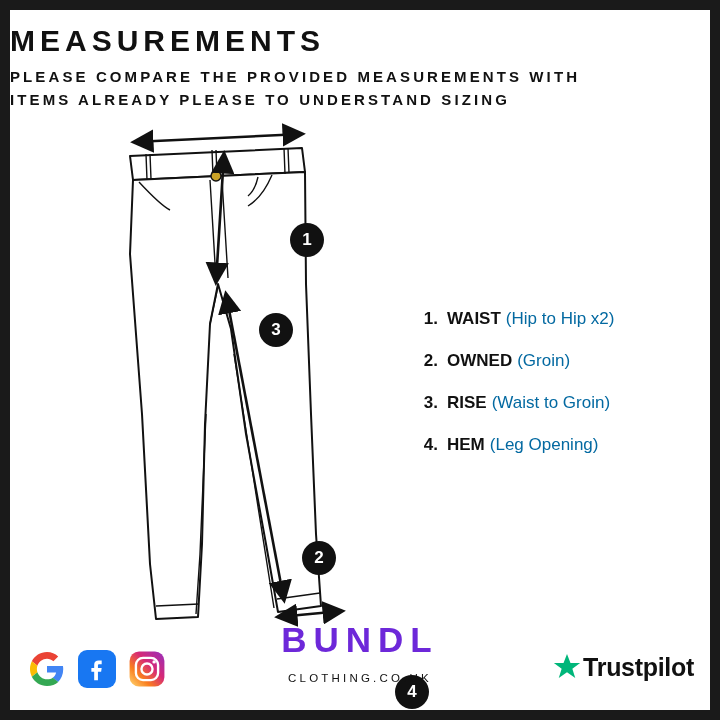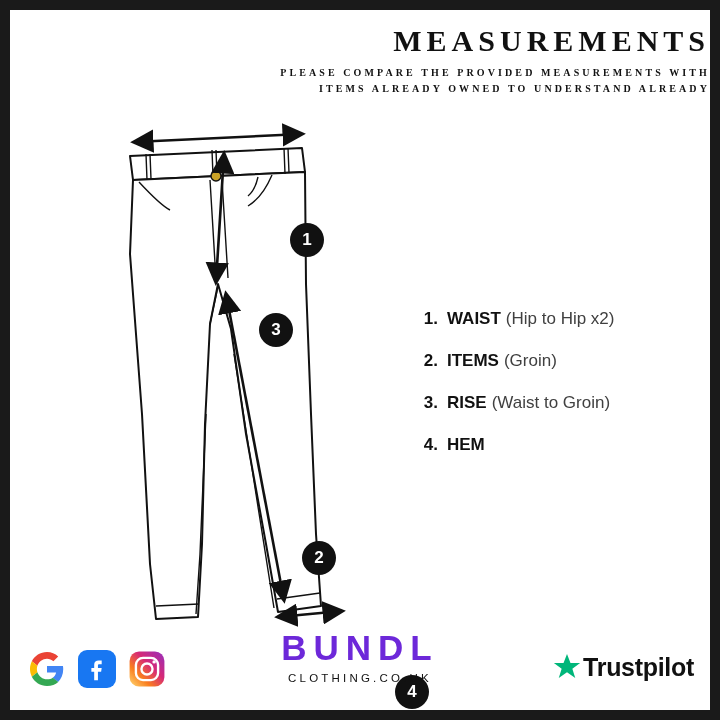--- a/index.html
+++ b/index.html
@@ -15,33 +15,32 @@
     inset: 0;
     background: #ffffff;
     border: 10px solid #1a1a1a;
   }
   
   .header {
     position: absolute;
     top: 14px;
     left: 0;
     width: 100%;
-    text-align: right;
-    font-family: Liberation Serif, serif;
+    text-align: left;
   }
   .title {
     font-size: 30px;
     font-weight: bold;
     letter-spacing: 5px;
     color: #111;
     line-height: 1.1;
   }
   .subtitle {
     margin-top: 8px;
-    font-size: 10px;
+    font-size: 15px;
     font-weight: bold;
     letter-spacing: 3.1px;
     color: #111;
     line-height: 1.55;
   }
   
   .diagram {
     position: absolute;
     left: 96px;
     top: 104px;
@@ -93,21 +92,21 @@
   .legend-term {
     font-size: 17px;
     font-weight: bold;
     color: #111;
     margin-right: 5px;
     white-space: nowrap;
     margin-top: 13px;
   }
   .legend-detail {
     font-size: 17px;
-    color: #404040;
+    color: #0369a1;
     white-space: nowrap;
   }
 
   
   .footer {
     position: absolute;
     left: 0;
     bottom: 8px;
     width: 100%;
     height: 90px;
@@ -136,21 +135,21 @@
     text-align: center;
   }
   .brand-name {
     font-size: 35px;
     font-weight: bold;
     letter-spacing: 7px;
     color: #6d28d9;
     line-height: 1;
   }
   .brand-sub {
-    margin-top: 7px;
+    margin-top: 15px;
     font-size: 11.5px;
     letter-spacing: 3.2px;
     color: #111;
   }
   .trustpilot {
     position: absolute;
     right: 16px;
     bottom: 20px;
     display: flex;
     align-items: center;
@@ -165,21 +164,21 @@
 </style>
 </head>
 <body>
 
 <div id="page">
 
   <div class="header">
     <div class="title">MEASUREMENTS</div>
     <div class="subtitle">
       <div>PLEASE COMPARE THE PROVIDED MEASUREMENTS WITH</div>
-      <div>ITEMS ALREADY OWNED TO UNDERSTAND ALREADY</div>
+      <div>ITEMS ALREADY PLEASE TO UNDERSTAND SIZING</div>
     </div>
   </div>
 
   <div class="diagram">
     <svg width="290" height="520" viewBox="0 0 290 520">
       <g fill="#ffffff" stroke="#111111" stroke-width="2" stroke-linejoin="round">
 
         <path d="M24 42 L196 34 L199 58 L27 66 Z"></path>
 
         <path d="M27 66
@@ -254,31 +253,32 @@
   </div>
 
   <div class="legend">
     <div class="legend-row">
       <span class="legend-num">1.</span>
       <span class="legend-term">WAIST</span>
       <span class="legend-detail">(Hip to Hip x2)</span>
     </div>
     <div class="legend-row">
       <span class="legend-num">2.</span>
-      <span class="legend-term">ITEMS</span>
+      <span class="legend-term">OWNED</span>
       <span class="legend-detail">(Groin)</span>
     </div>
     <div class="legend-row">
       <span class="legend-num">3.</span>
       <span class="legend-term">RISE</span>
       <span class="legend-detail">(Waist to Groin)</span>
     </div>
     <div class="legend-row">
       <span class="legend-num">4.</span>
       <span class="legend-term">HEM</span>
+      <span class="legend-detail">(Leg Opening)</span>
     </div>
   </div>
 
   <div class="footer">
 
     <div class="socials">
       <span class="social-icon">
         <svg width="34" height="34" viewBox="0 0 48 48">
           <path fill="#EA4335" d="M24 9.5c3.5 0 6.6 1.2 9 3.6l6.8-6.8C35.6 2.4 30.2 0 24 0 14.6 0 6.5 5.4 2.6 13.2l7.9 6.2C12.4 13.6 17.7 9.5 24 9.5z"></path>
           <path fill="#4285F4" d="M46.9 24.5c0-1.6-.1-3.2-.4-4.7H24v9.3h12.9c-.6 3-2.3 5.6-4.9 7.3l7.6 5.9c4.4-4.1 7.3-10.2 7.3-17.8z"></path>

